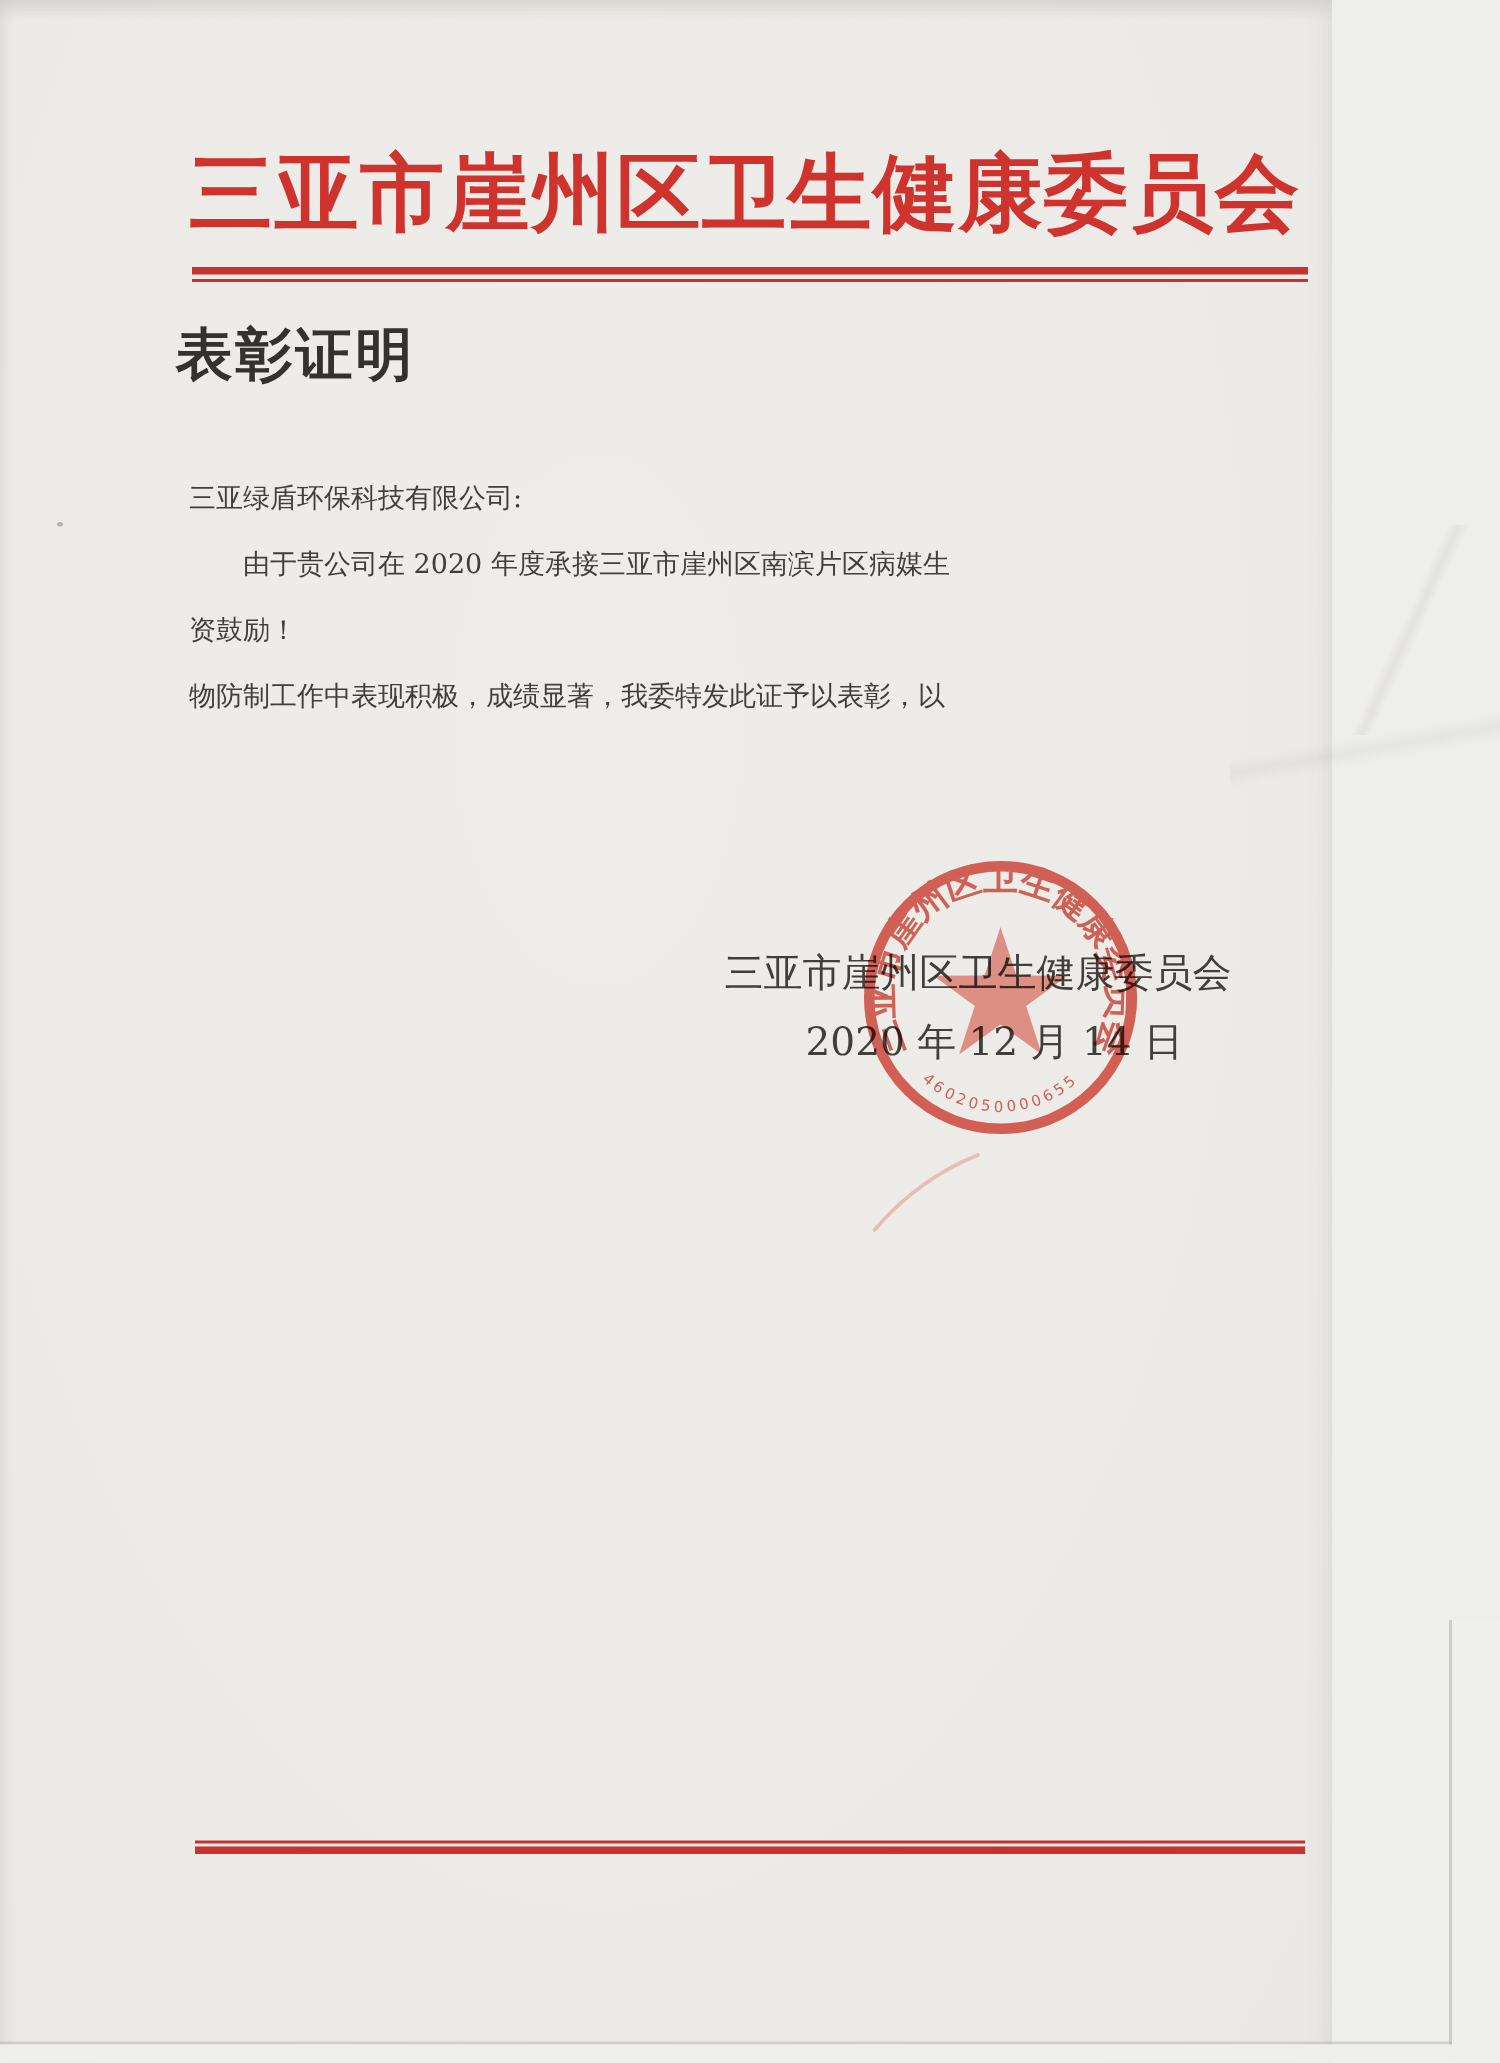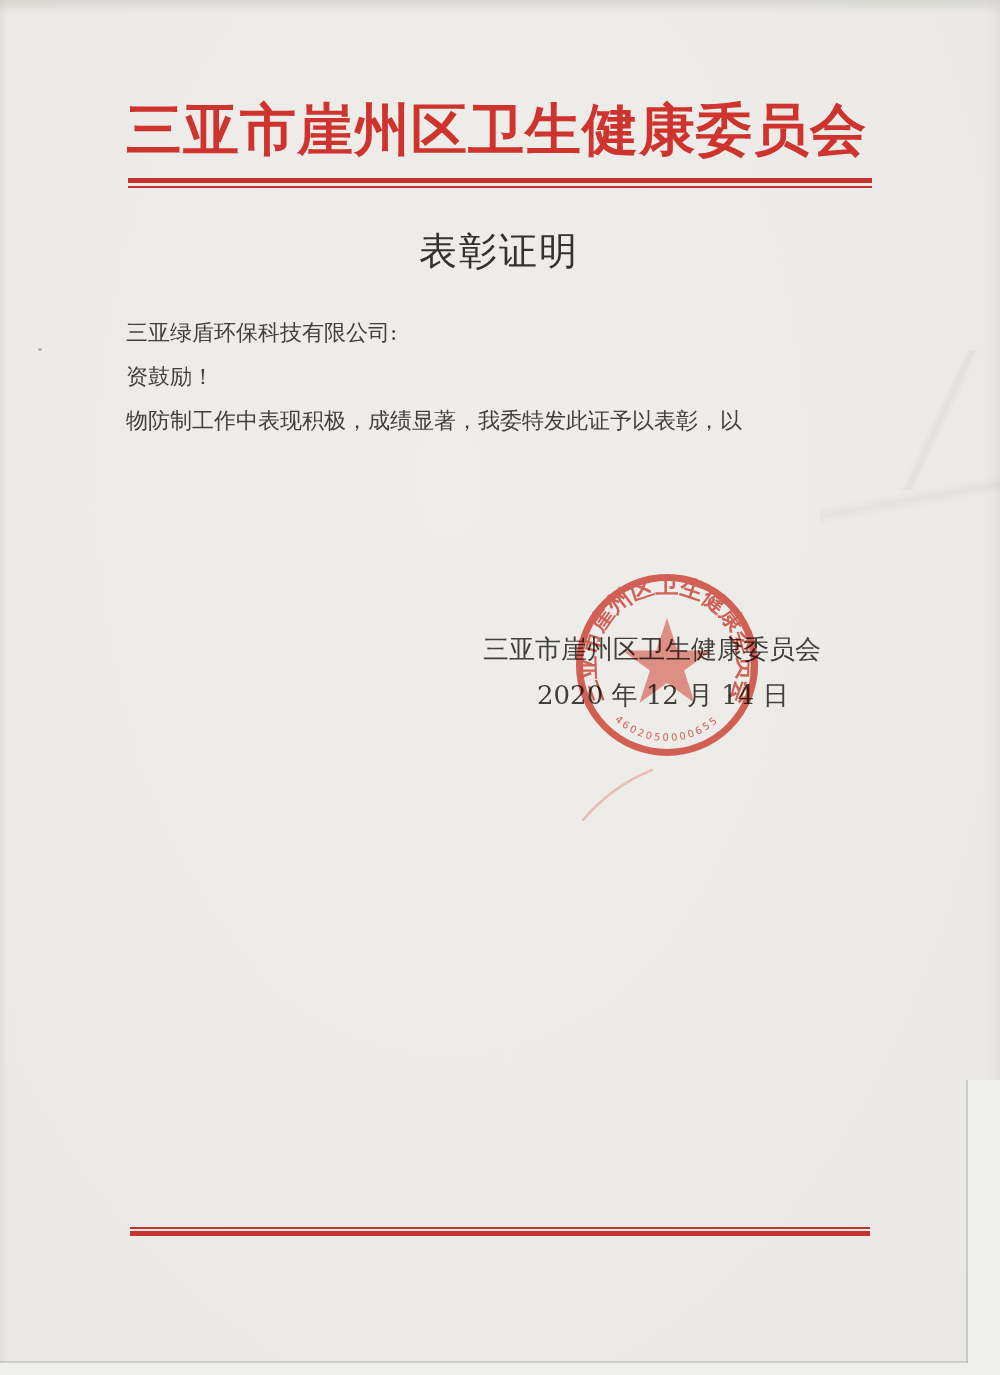--- a/index.html
+++ b/index.html
@@ -3,21 +3,21 @@
 <meta charset="utf-8">
 <style>
   html,body{margin:0;padding:0;}
   body{
     width:1000px;height:1375px;
     font-family:"DejaVu Serif","Liberation Serif",serif;
     background:#eeeeec;
     overflow:hidden;
   }
   .page{
-    position:relative;width:1000px;height:1375px;
+    position:relative;width:888px;height:1375px;
     background:
       linear-gradient(180deg, rgba(130,130,128,.10) 0px, rgba(130,130,128,0) 14px),
       linear-gradient(90deg, rgba(130,130,128,.06) 0px, rgba(130,130,128,0) 10px),
       radial-gradient(ellipse at 45% 35%, #eeede9 0%, #ecebe7 55%, #e9e8e4 100%);
     box-shadow: inset 0 5px 10px rgba(90,90,88,.05), inset -6px 0 14px rgba(100,100,98,.05);
   }
   
   .crease{position:absolute;pointer-events:none;}
   .crease-1{
     left:880px;top:350px;width:120px;height:140px;
@@ -42,28 +42,28 @@
   }
   .rule{position:absolute;left:128px;width:744px;}
   .rule-top{top:178px;}
   .rule-bottom{top:1227px;left:130px;width:740px;}
   .rule .thick{height:5px;background:#c6332e;}
   .rule .thin{height:2px;background:#c6332e;}
   .rule-top .thin{margin-top:3px;}
   .rule-bottom .thick{margin-top:2px;}
 
   .doc-title{
-    top:212px;margin:15px;text-align:center;
-    font-size:38px;font-weight:normal;letter-spacing:2px;
+    top:212px;margin:0;
+    font-size:38px;font-weight:bold;letter-spacing:2px;
     color:#343230;line-height:48px;transform:translateX(-9px);
   }
 
   .body-block{
     top:311px;
-    font-size:22px;line-height:44px;color:#413f3b;
+    font-size:18px;line-height:44px;color:#413f3b;
   }
   .body-block .indent{text-indent:2em;}
 
   .signature{
     position:absolute;left:483px;top:631px;
     font-size:26px;line-height:36px;color:#413f3b;white-space:nowrap;
   }
   .date{
     position:absolute;left:537px;top:678px;
     font-size:26px;line-height:34px;color:#413f3b;white-space:nowrap;
@@ -96,20 +96,21 @@
 
   <div class="rule rule-top">
     <div class="thick"></div>
     <div class="thin"></div>
   </div>
 
   <h1 class="col doc-title">表彰证明</h1>
 
   <div class="col body-block">
     <div class="line">三亚绿盾环保科技有限公司:</div>
+    <div class="line indent">由于贵公司在 2020 年度承接三亚市崖州区南滨片区病媒生</div>
     <div class="line">资鼓励！</div>
     <div class="line">物防制工作中表现积极，成绩显著，我委特发此证予以表彰，以</div>
   </div>
 
   <div class="signature">三亚市崖州区卫生健康委员会</div>
 
   <div class="date">2020 年 12 月 14 日</div>
 
   <svg class="ghost-smudge" viewBox="0 0 160 110" aria-hidden="true">
     <path d="M 112,30 Q 72,46 43,80"></path>

